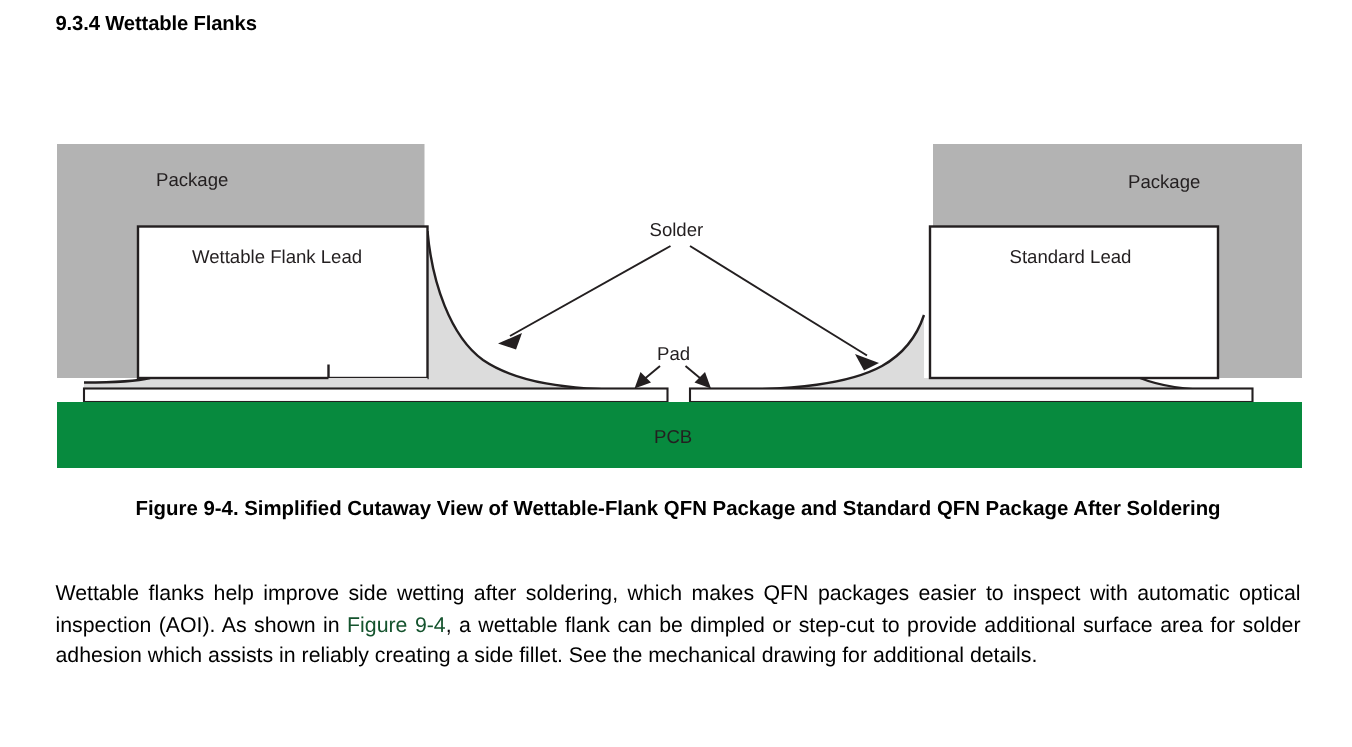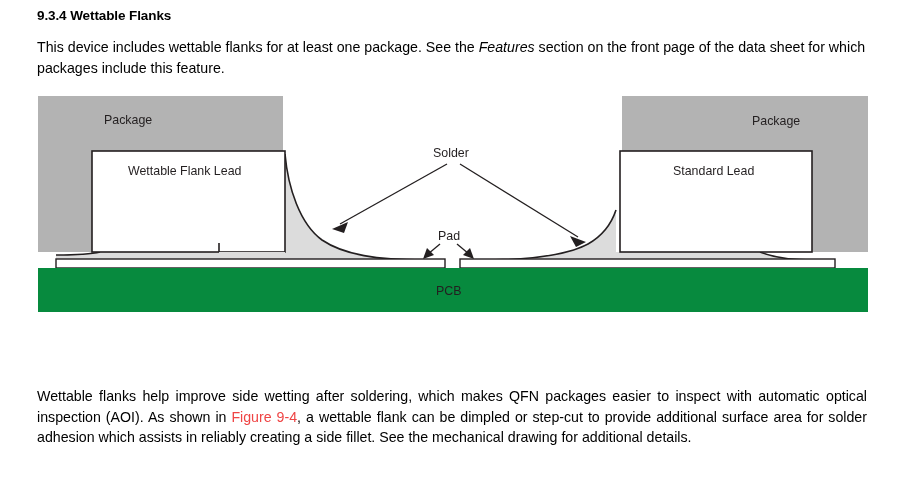--- a/index.html
+++ b/index.html
@@ -64,37 +64,36 @@
   .body-par {
     position: absolute;
     left: 37px;
     top: 386px;
     width: 830px;
     font-size: 14.2px;
     line-height: 20.5px;
     text-align: justify;
   }
   .link {
-    color: #ef4444;
+    color: #14532d;
     margin-top: 40px;
   }
   .dlabel {
     font-family: "Liberation Sans", sans-serif;
     font-size: 12.4px;
     fill: #231f20;
   }
 </style>
 </head>
 <body>
 
 <div class="page">
 
   <div class="heading">9.3.4 Wettable Flanks</div>
 
-  <div class="intro"><span>This device includes wettable flanks for at least one package. See the </span><span class="ital">Features</span><span> section on the front page of the data sheet for which packages include this feature.</span></div>
 
   <div class="figure-wrap">
     <svg width="901" height="228" viewBox="0 0 901 228" xmlns="http://www.w3.org/2000/svg">
 
       <rect x="38" y="4" width="245" height="156" fill="#b3b3b3"></rect>
 
       <rect x="622" y="4" width="246" height="156" fill="#b3b3b3"></rect>
 
       <path d="M 56,168 L 56,163
                C 80,163 92,162 100,160
@@ -147,16 +146,17 @@
 
       <line x1="440" y1="152" x2="428" y2="162" stroke="#231f20" stroke-width="1.3"></line>
       <path d="M 423,167 L 427,156 L 434,163 Z" fill="#231f20"></path>
 
       <line x1="457" y1="152" x2="469" y2="162" stroke="#231f20" stroke-width="1.3"></line>
       <path d="M 474,167 L 463,163 L 470,156 Z" fill="#231f20"></path>
 
     </svg>
   </div>
 
+  <div class="caption">Figure 9-4. Simplified Cutaway View of Wettable-Flank QFN Package and Standard QFN Package After Soldering</div>
 
   <div class="body-par"><span>Wettable flanks help improve side wetting after soldering, which makes QFN packages easier to inspect with automatic optical inspection (AOI). As shown in </span><span class="link">Figure 9-4</span><span>, a wettable flank can be dimpled or step-cut to provide additional surface area for solder adhesion which assists in reliably creating a side fillet. See the mechanical drawing for additional details.</span></div>
 
 </div>
 
 </body></html>

